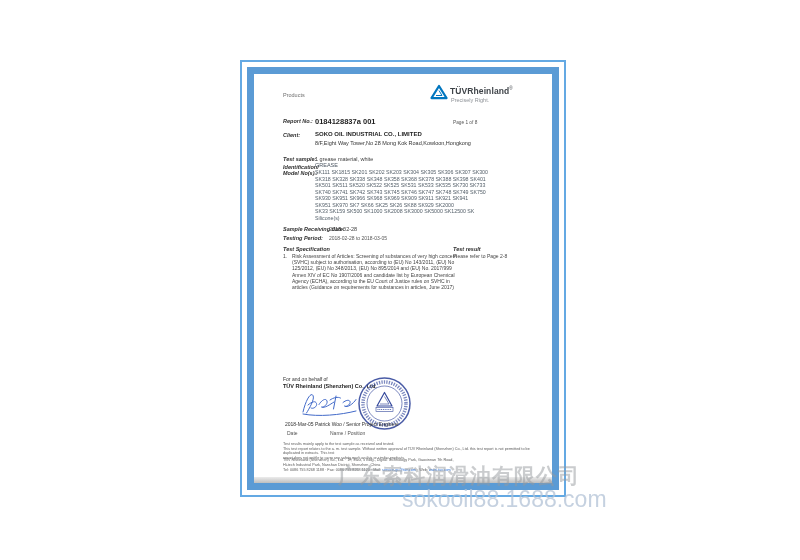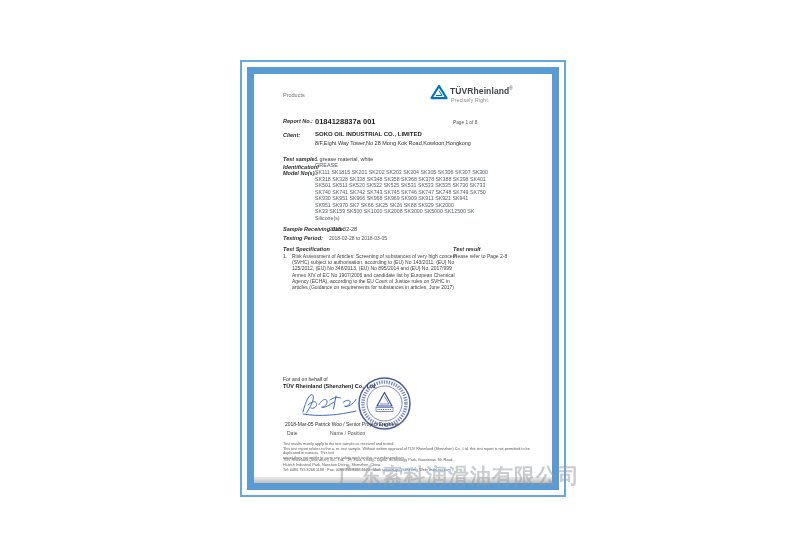--- a/index.html
+++ b/index.html
@@ -147,14 +147,15 @@
     <div class="abs fine pre" style="left:58px;top:766px;width:500px">TÜV Rheinland (Shenzhen) Co., Ltd. · 1F, East, 5 Bldg., Digital Technology Park, Gaoxinnan 7th Road,
 Hi-tech Industrial Park, Nanshan District, Shenzhen, China</div>
     <div class="abs fine" style="left:58px;top:787px;width:520px">
       <span>Tel: 0086 755 8268 1188 · Fax: 0086 755 8268 1120 · Mail: </span><span class="link">service-gc@tuv.com</span><span> · Web: </span><span class="link">www.tuv.com</span>
     </div>
   </div>
 
   <div class="page-shadow"></div>
 
   <div class="wm-cn">广东索科润滑油有限公司</div>
+  <div class="wm-url">sokooil88.1688.com</div>
 
 </div>
 
 </body></html>

